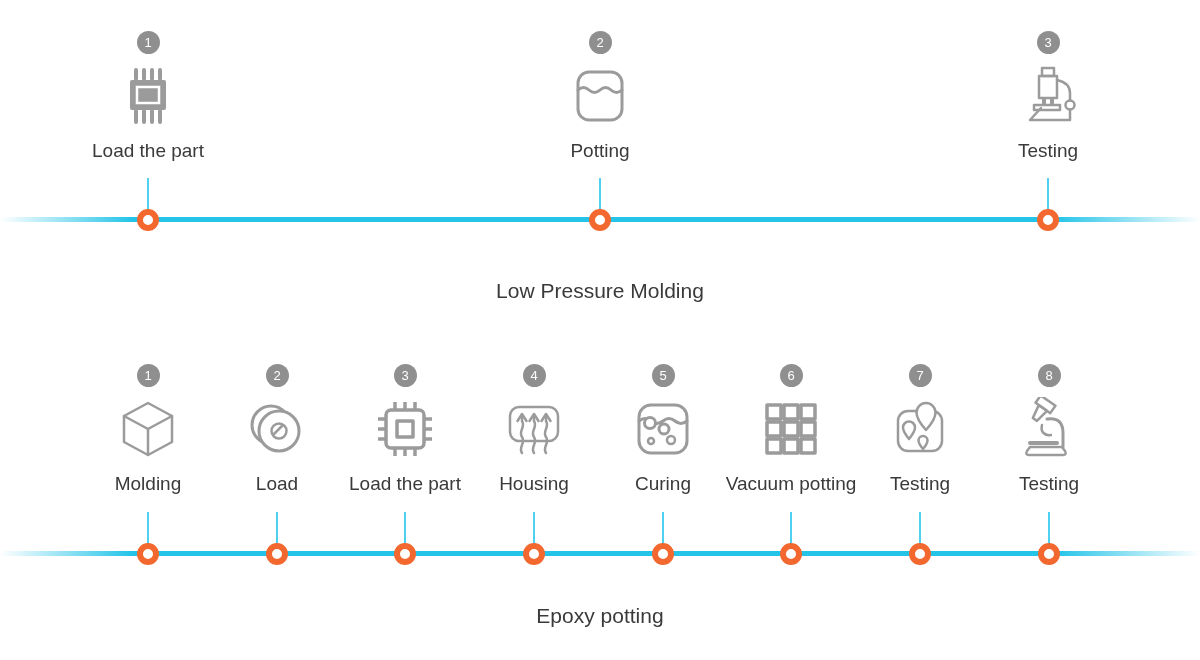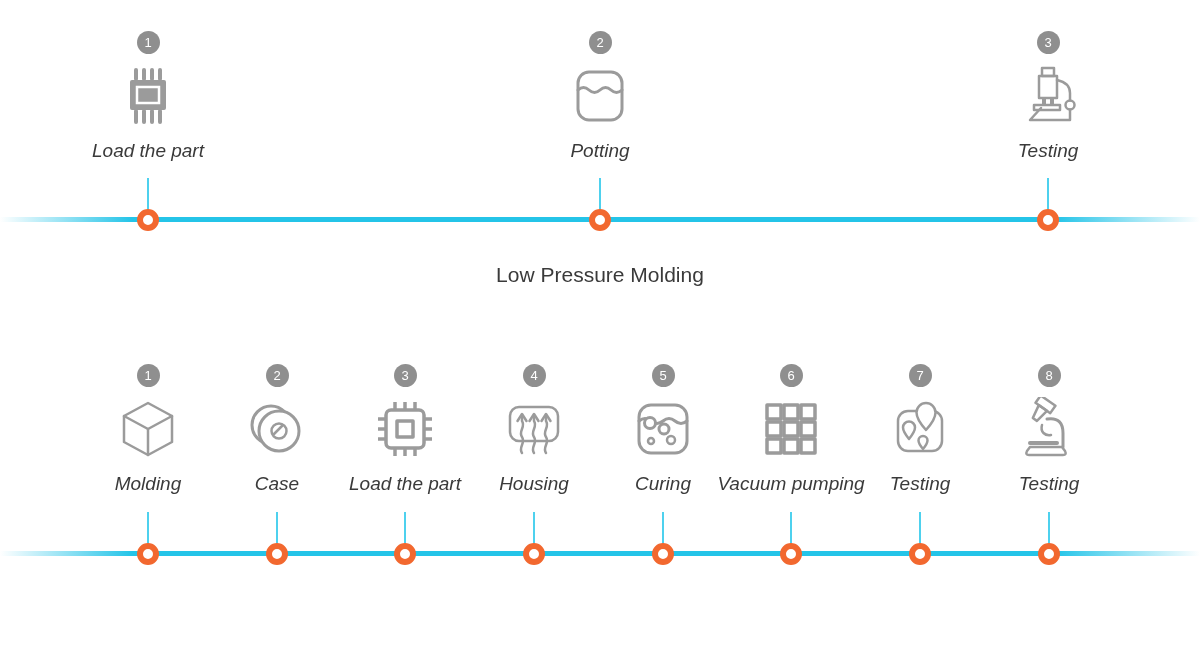--- a/index.html
+++ b/index.html
@@ -39,21 +39,20 @@
     display: flex; align-items: center; justify-content: center;
   }
   .iconbox svg { display: block; }
 
   .step-label {
     margin-top: 8px;
     font-size: 19px;
     color: var(--text-dark, #3a3a3a);
     white-space: nowrap;
     line-height: 22px;
-    font-style: italic;
   }
 
   .connector {
     position: absolute;
     width: 2px; height: 42px;
     background: var(--connector-cyan, #4ed1ee);
   }
   .connector.row1 { top: 178px; }
   .connector.row2 { top: 512px; }
 
@@ -79,21 +78,21 @@
   .marker.row1 { top: 209px; }
   .marker.row2 { top: 543px; }
 
   .section-title {
     position: absolute;
     left: 0; width: 1200px;
     text-align: center;
     font-size: 21px;
     color: var(--text-dark, #3a3a3a);
   }
-  .section-title.row1 { top: 263px; }
+  .section-title.row1 { top: 279px; }
   .section-title.row2 { top: 604px; }
 
   
   .ic  { stroke: var(--icon-gray, #9b9b9b); fill: none; stroke-width: 3; stroke-linecap: round; stroke-linejoin: round; }
   .sw25 { stroke-width: 2.5; }
   .sw35 { stroke-width: 3.5; }
   .sw4  { stroke-width: 4; }
   .fillg { fill: var(--icon-gray, #9b9b9b); stroke: none; }
   .fillw { fill: #ffffff; }
   .sqcap { stroke-linecap: butt; }
@@ -187,21 +186,21 @@
         <span>2</span>
       </div>
     <div class="iconbox">
       <svg width="64" height="64" viewBox="0 0 64 64">
         <circle class="ic" cx="26" cy="28" r="19"></circle>
         <circle class="ic fillw" cx="34" cy="34" r="20" style="fill:#fff"></circle>
         <circle class="ic sw25" cx="34" cy="34" r="7.5"></circle>
         <line class="ic sw25" x1="28.5" y1="37.5" x2="37.5" y2="28.5"></line>
       </svg>
     </div>
-    <div class="step-label">Case</div>
+    <div class="step-label">Load</div>
   </div>
 
   <div class="step row2" style="left:325px">
     <div class="badge">
         <span>3</span>
       </div>
     <div class="iconbox">
       <svg width="64" height="64" viewBox="0 0 64 64">
         <rect class="ic sw35" x="13" y="13" width="38" height="38" rx="5"></rect>
         <rect class="ic sw35" x="24" y="24" width="16" height="16"></rect>
@@ -267,21 +266,21 @@
           <rect class="ic sw35" x="25" y="8" width="14" height="14"></rect>
           <rect class="ic sw35" x="42" y="8" width="14" height="14"></rect>
         <rect class="ic sw35" x="8" y="25" width="14" height="14"></rect>
           <rect class="ic sw35" x="25" y="25" width="14" height="14"></rect>
           <rect class="ic sw35" x="42" y="25" width="14" height="14"></rect>
         <rect class="ic sw35" x="8" y="42" width="14" height="14"></rect>
           <rect class="ic sw35" x="25" y="42" width="14" height="14"></rect>
           <rect class="ic sw35" x="42" y="42" width="14" height="14"></rect>
       </svg>
     </div>
-    <div class="step-label">Vacuum pumping</div>
+    <div class="step-label">Vacuum potting</div>
   </div>
 
   <div class="step row2" style="left:840px">
     <div class="badge">
         <span>7</span>
       </div>
     <div class="iconbox">
       <svg width="64" height="64" viewBox="0 0 64 64">
         <rect class="ic sw25" x="10" y="14" width="44" height="40" rx="10"></rect>
         <path class="ic sw25" style="fill:#fff" d="M38 33 Q28.5 22.5 28.5 15.5 A9.5 9.5 0 1 1 47.5 15.5 Q47.5 22.5 38 33 Z"></path>
@@ -324,14 +323,15 @@
 
   <div class="marker row2" style="left:137px"></div>
   <div class="marker row2" style="left:266px"></div>
   <div class="marker row2" style="left:394px"></div>
   <div class="marker row2" style="left:523px"></div>
   <div class="marker row2" style="left:652px"></div>
   <div class="marker row2" style="left:780px"></div>
   <div class="marker row2" style="left:909px"></div>
   <div class="marker row2" style="left:1038px"></div>
 
+  <div class="section-title row2">Epoxy potting</div>
 
 </div>
 
 </body></html>

